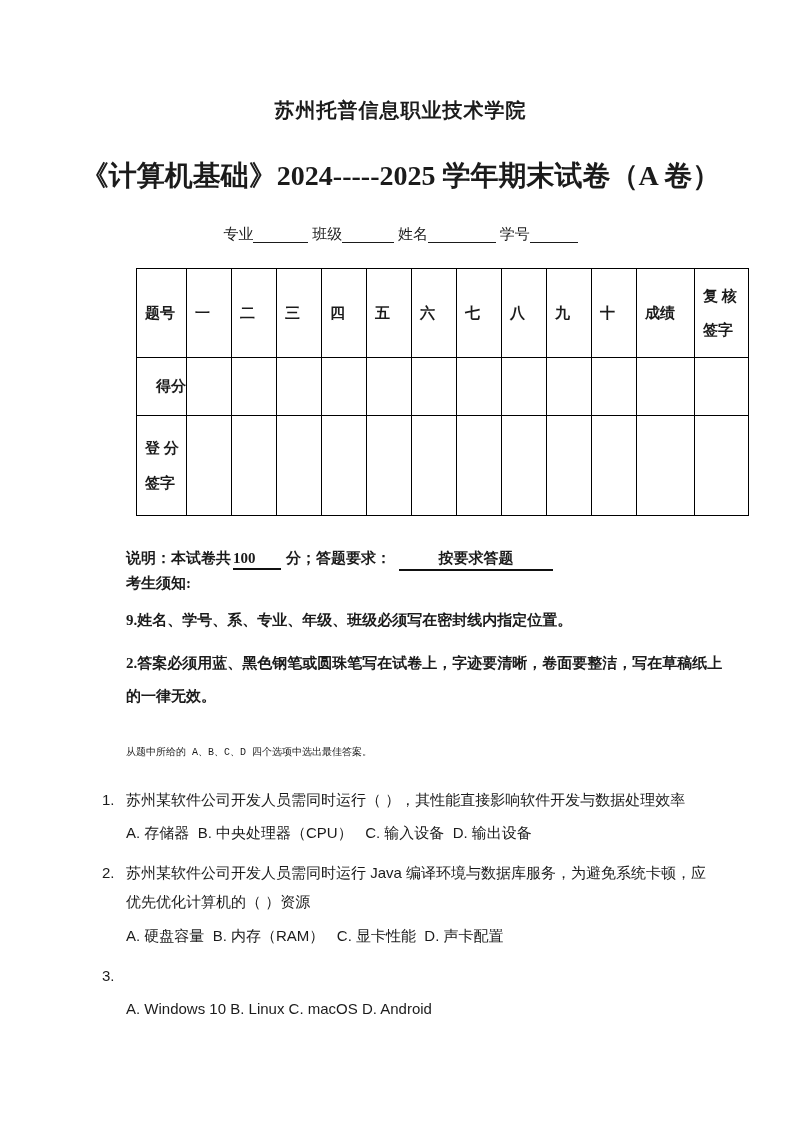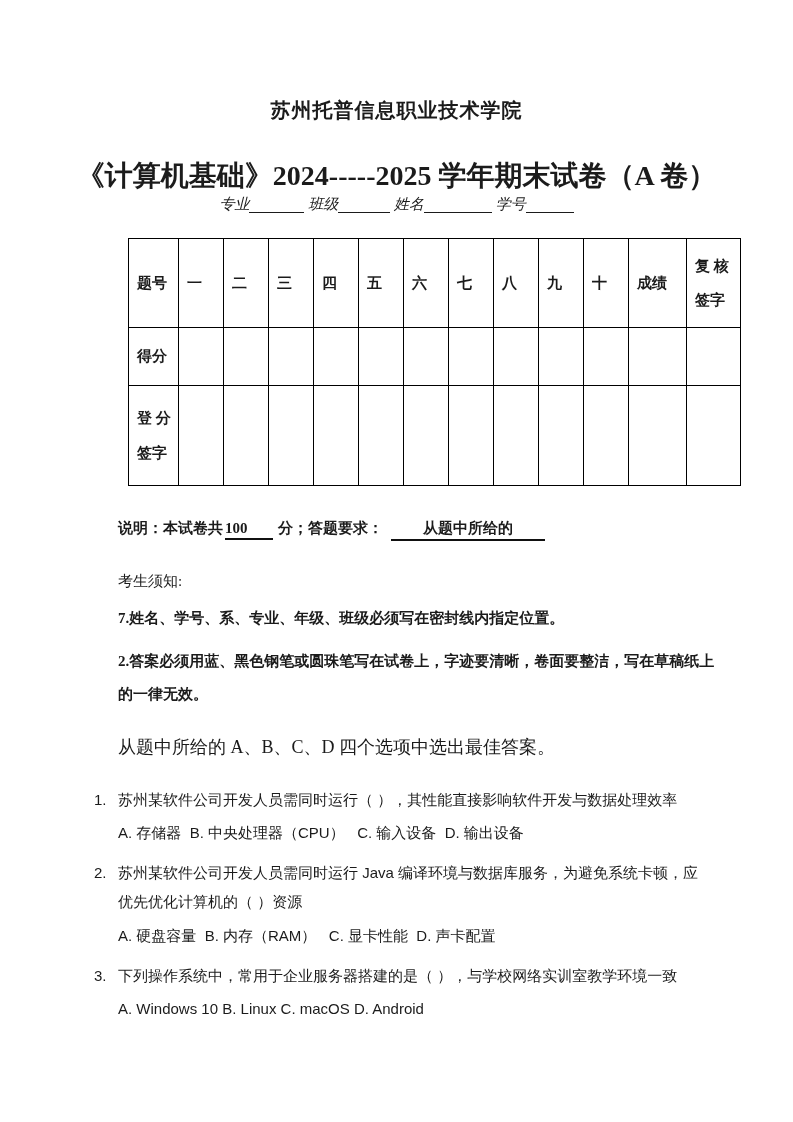--- a/index.html
+++ b/index.html
@@ -4,34 +4,36 @@
 <style>
   * { margin:0; padding:0; box-sizing:border-box; }
   html,body { background:#fff; }
   .page {
     position:relative;
     width:793px; height:1122px;
     background:#ffffff;
     color:#1b1b1b;
     overflow:hidden;
     font-family:"Liberation Serif", serif;
+    padding-left:8px;
   }
   
   .doc-header { text-align:center; }
   .school-name {
     padding-top:97px;
     font-size:20px; font-weight:700;
     letter-spacing:1px;
   }
   .exam-title {
     margin-top:33px;
     font-size:28px; font-weight:700;
   }
   .student-line {
-    font-size:15px; font-weight:400;font-style:italic;
+    margin-top:30px;
+    font-size:15px; font-weight:400;
   }
   .student-line .f-label { vertical-align:baseline; }
   .blank {
     display:inline-block;
     border-bottom:1.6px solid #1b1b1b;
     height:1.05em;
     vertical-align:-4px;
   }
   .w55 { width:55px; } .w52 { width:52px; } .w68 { width:68px; } .w48 { width:48px; }
   
@@ -45,21 +47,21 @@
     font-size:15px; font-weight:700;
   }
   .score-table td {
     border:1.5px solid #000;
     padding-left:8px;
     vertical-align:middle;
     white-space:pre-line;
     line-height:2.3;
   }
   .r-head  { height:89px; }
-  .r-score { height:58px; }
+  .r-score { height:58px;text-align:right; }
   .r-sign  { height:100px;margin-left:32px; }
   .c-label { width:50px; }
   .c-num   { width:45px; }
   .c-score { width:58px; }
   .c-sign  { width:54px; }
   
   .instr {
     margin-top:33px;
     font-size:15px; font-weight:700;
   }
@@ -70,37 +72,37 @@
     margin:0 5px 0 2px;
     padding-bottom:1px;
   }
   .blank-req {
     display:inline-block; width:154px;
     text-align:center;
     border-bottom:2px solid #111;
     margin-left:8px;
     padding-bottom:1px;
   }
-  .notice-title { margin-top:31px; font-size:15px; font-weight:400; }
+  .notice-title { margin-top:3px; font-size:15px; font-weight:700; }
   .notice-item  {
     margin-top:11px;
     max-width:598px;
     font-size:15px; font-weight:700;
     line-height:2.15;
   }
   
   .section-heading {
     margin-top:21px;
     font-family:"Liberation Sans", sans-serif;
     font-size:19px; font-weight:700;
   }
   .section-intro {
-    margin-top:25px;
-    font-family:Liberation Serif, serif;
-    font-size:18px; font-weight:400;
+    margin-top:33px;
+    font-family:Liberation Mono, monospace;
+    font-size:10px; font-weight:400;
   }
   .questions { margin-top:26px; font-family:"Liberation Sans", sans-serif; }
   .question  { margin-bottom:13px; }
   .q-row  { display:flex; }
   .q-num  {
     flex:none; width:24px; margin-left:-24px;
     font-size:15px; line-height:1.95;
   }
   .q-text {
     font-size:15px; line-height:1.95;
@@ -175,24 +177,24 @@
             <td class="c-num"></td>
             <td class="c-num"></td>
             <td class="c-num"></td>
             <td class="c-num"></td>
             <td class="c-score"></td>
             <td class="c-sign"></td>
           </tr>
       </tbody>
     </table>
 
-    <p class="instr"><span>说明：本试卷共</span><span class="blank-points">100</span><span>分；答题要求：</span><span class="blank-req">从题中所给的</span></p>
+    <p class="instr"><span>说明：本试卷共</span><span class="blank-points">100</span><span>分；答题要求：</span><span class="blank-req">按要求答题</span></p>
 
     <p class="notice-title">考生须知:</p>
-    <p class="notice-item">7.姓名、学号、系、专业、年级、班级必须写在密封线内指定位置。</p>
+    <p class="notice-item">9.姓名、学号、系、专业、年级、班级必须写在密封线内指定位置。</p>
     <p class="notice-item">2.答案必须用蓝、黑色钢笔或圆珠笔写在试卷上，字迹要清晰，卷面要整洁，写在草稿纸上的一律无效。</p>
 
     <p class="section-intro">从题中所给的 A、B、C、D 四个选项中选出最佳答案。</p>
 
     <div class="questions">
         <div class="question">
           <div class="q-row">
             <span class="q-num">1.</span>
             <span class="q-text">苏州某软件公司开发人员需同时运行（ ），其性能直接影响软件开发与数据处理效率</span>
           </div>
@@ -201,20 +203,19 @@
         <div class="question">
           <div class="q-row">
             <span class="q-num">2.</span>
             <span class="q-text">苏州某软件公司开发人员需同时运行 Java 编译环境与数据库服务，为避免系统卡顿，应优先优化计算机的（ ）资源</span>
           </div>
           <div class="q-options">A. 硬盘容量  B. 内存（RAM）   C. 显卡性能  D. 声卡配置</div>
         </div>
         <div class="question">
           <div class="q-row">
             <span class="q-num">3.</span>
-            <span class="q-text">下列操作系统中，常用于企业服务器搭建的是（ ），与学校网络实训室教学环境一致</span>
           </div>
           <div class="q-options">A. Windows 10 B. Linux C. macOS D. Android</div>
         </div>
       </div>
 
   </main>
 </div>
 
 </body></html>

